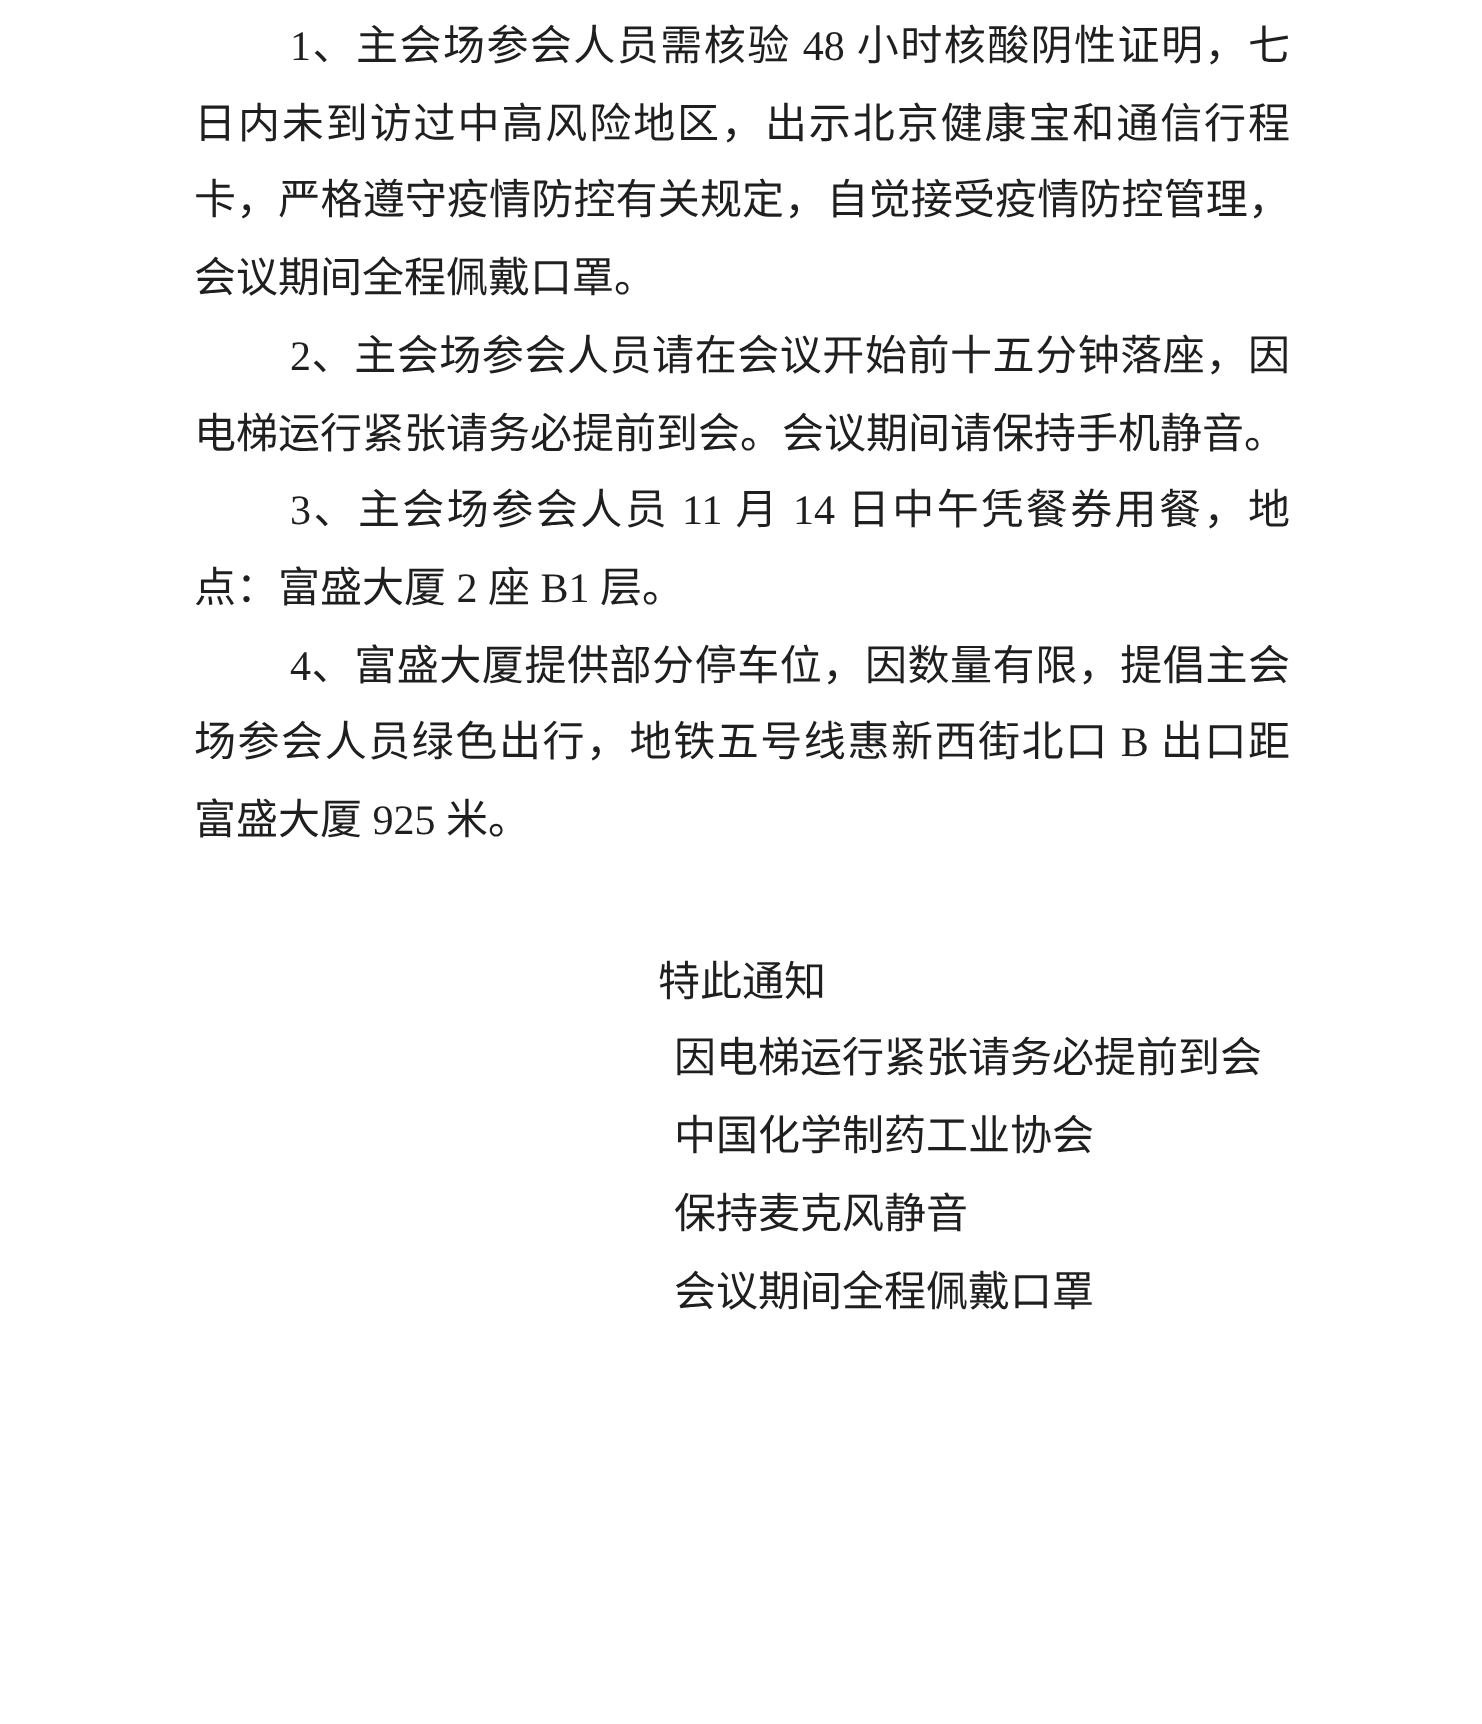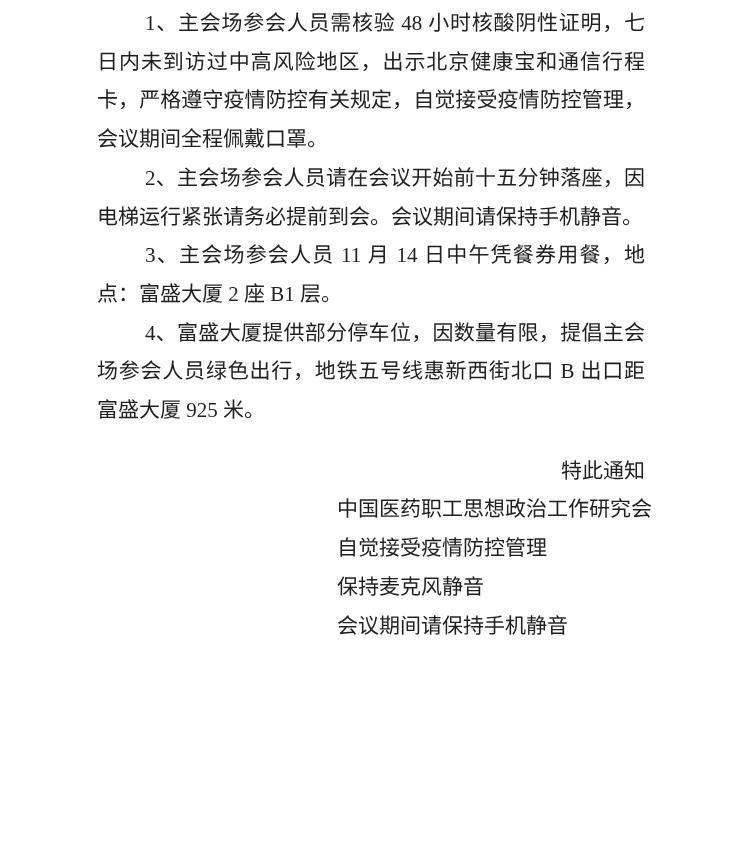--- a/index.html
+++ b/index.html
@@ -24,25 +24,25 @@
   }
   .para {
     margin: 0;
     font-size: 21px;
     line-height: 38.7px;
     text-align: justify;
     text-indent: 48px;
     word-break: break-all;
   }
   .closing {
-    margin: 22px 0 0 0;
+    margin: 42px 0 0 0;
     font-size: 21px;
     line-height: 38.7px;
     text-indent: 0;
-    text-align: right;
+    text-align: center;
   }
   .sig-block {
     margin: 0 0 0 240px;
   }
   .sig-line {
     margin: 0;
     font-size: 21px;
     line-height: 38.7px;
     text-align: left;
     white-space: nowrap;
@@ -59,20 +59,20 @@
     <p class="para">2、主会场参会人员请在会议开始前十五分钟落座，因电梯运行紧张请务必提前到会。会议期间请保持手机静音。</p>
 
     <p class="para">3、主会场参会人员 11 月 14 日中午凭餐券用餐，地点：富盛大厦 2 座 B1 层。</p>
 
     <p class="para">4、富盛大厦提供部分停车位，因数量有限，提倡主会场参会人员绿色出行，地铁五号线惠新西街北口 B 出口距富盛大厦 925 米。</p>
 
 
     <p class="closing">特此通知</p>
 
     <div class="sig-block">
-      <p class="sig-line">中国医药职工思想政治工作研究会</p>
-      <p class="sig-line">自觉接受疫情防控管理</p>
+      <p class="sig-line">因电梯运行紧张请务必提前到会</p>
+      <p class="sig-line">中国化学制药工业协会</p>
       <p class="sig-line">保持麦克风静音</p>
-      <p class="sig-line">会议期间请保持手机静音</p>
+      <p class="sig-line">会议期间全程佩戴口罩</p>
     </div>
 
   </div>
 </div>
 
 </body></html>

